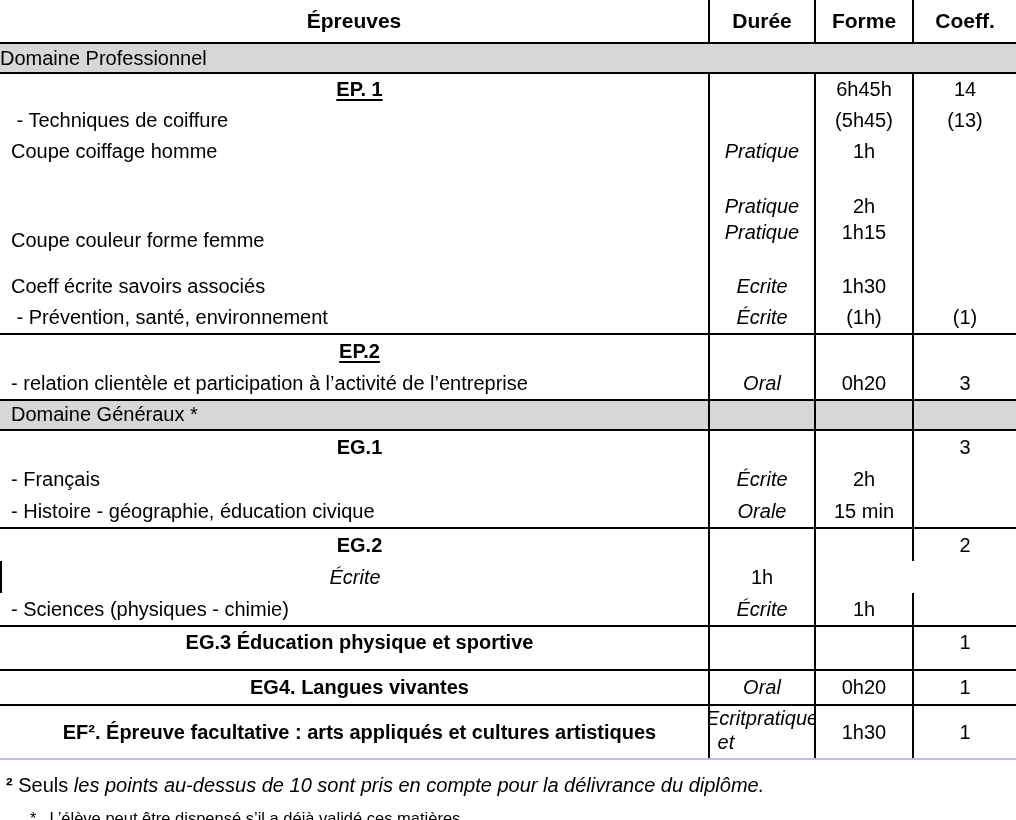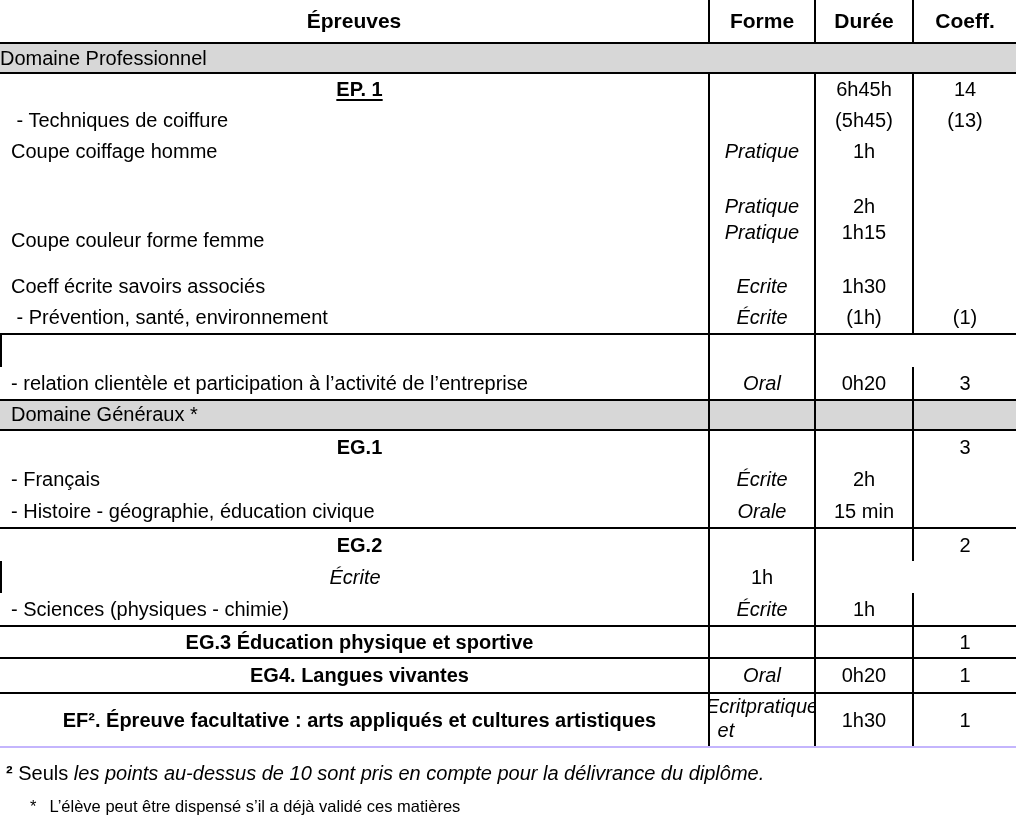--- a/index.html
+++ b/index.html
@@ -79,21 +79,21 @@
   .block-stack div { line-height: 26px; }
 
   
   .bt { border-top: 2px solid #000000; }
   .bb { border-bottom: 2px solid #c4b5fd; }
 
   .bold { font-weight: bold; text-align: center; }
   .underline { text-decoration: underline; text-decoration-thickness: 2px; text-underline-offset: 3px; }
 
   
-  .single30 .cell { height: 30px; line-height: 30px; }
+  .single30 .cell { height: 42px; line-height: 30px; }
   .single32 .cell { height: 33px; line-height: 33px; }
 
   
   .ef-row .cell { height: 52px; line-height: 52px; }
   .ef-row .c-forme {
     display: flex; justify-content: center;
   }
   .ef-row .c-forme div { line-height: 24px; height: 24px; }
 
   
@@ -112,22 +112,22 @@
   .note2 .it { }
 </style>
 </head>
 <body>
 
 <div class="page">
   <div class="tbl">
 
     <div class="row header">
       <div class="cell c-label">Épreuves</div>
+      <div class="cell c-duree">Durée</div>
       <div class="cell c-forme">Forme</div>
-      <div class="cell c-duree">Durée</div>
       <div class="cell c-coeff">Coeff.</div>
     </div>
 
     <div class="graybar full">
       <span>Domaine Professionnel</span>
     </div>
 
     <div class="group">
       <div class="row line">
         <div class="cell c-label bold underline">EP. 1</div>
@@ -184,20 +184,21 @@
       <div class="row line">
         <div class="cell c-label"> - Prévention, santé, environnement</div>
         <div class="cell c-forme">Écrite</div>
         <div class="cell c-duree">(1h)</div>
         <div class="cell c-coeff">(1)</div>
       </div>
     </div>
 
     <div class="group bt">
       <div class="row line h32">
+        <div class="cell c-label bold underline">EP.2</div>
         <div class="cell c-forme"></div>
         <div class="cell c-duree"></div>
         <div class="cell c-coeff"></div>
       </div>
       <div class="row line h32">
         <div class="cell c-label">- relation clientèle et participation à l’activité de l’entreprise</div>
         <div class="cell c-forme">Oral</div>
         <div class="cell c-duree">0h20</div>
         <div class="cell c-coeff">3</div>
       </div>

